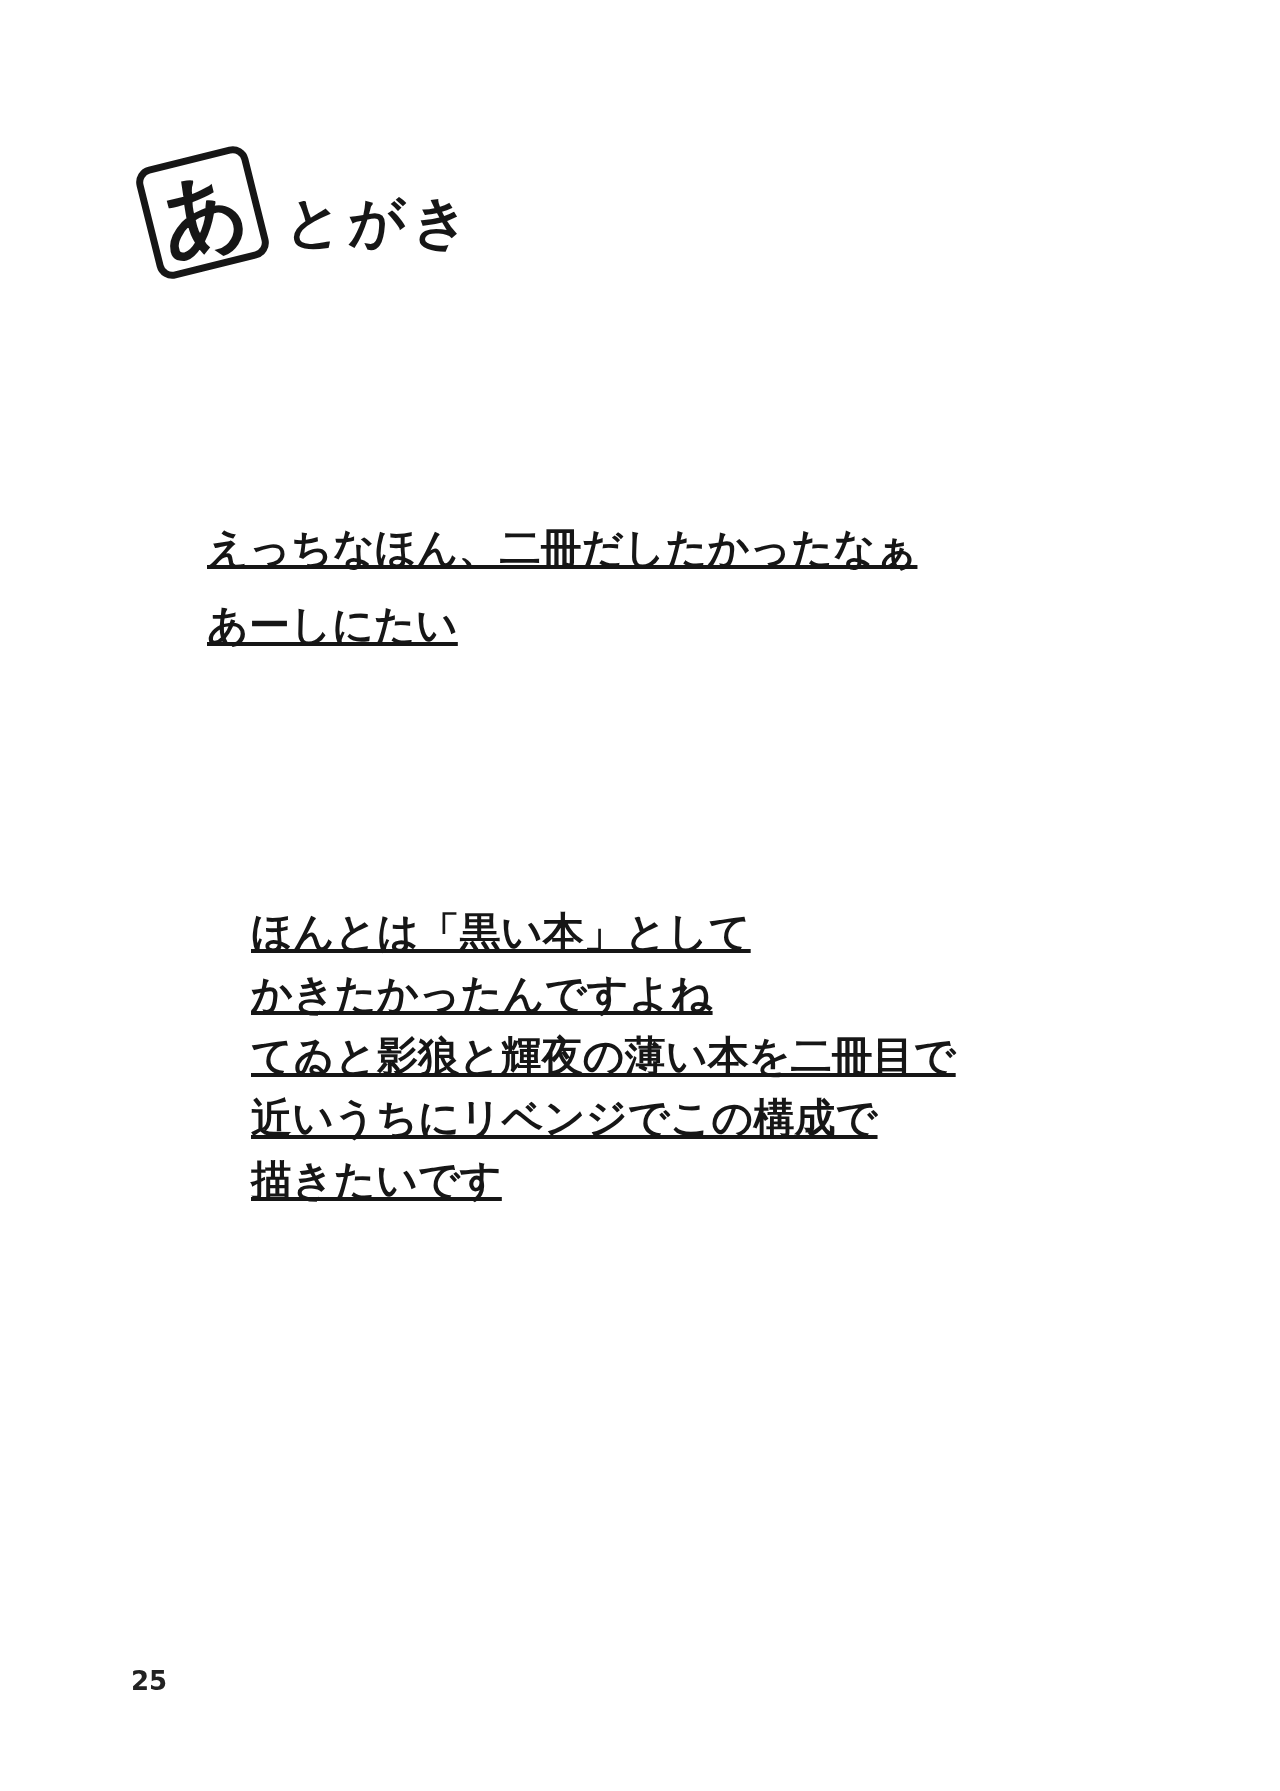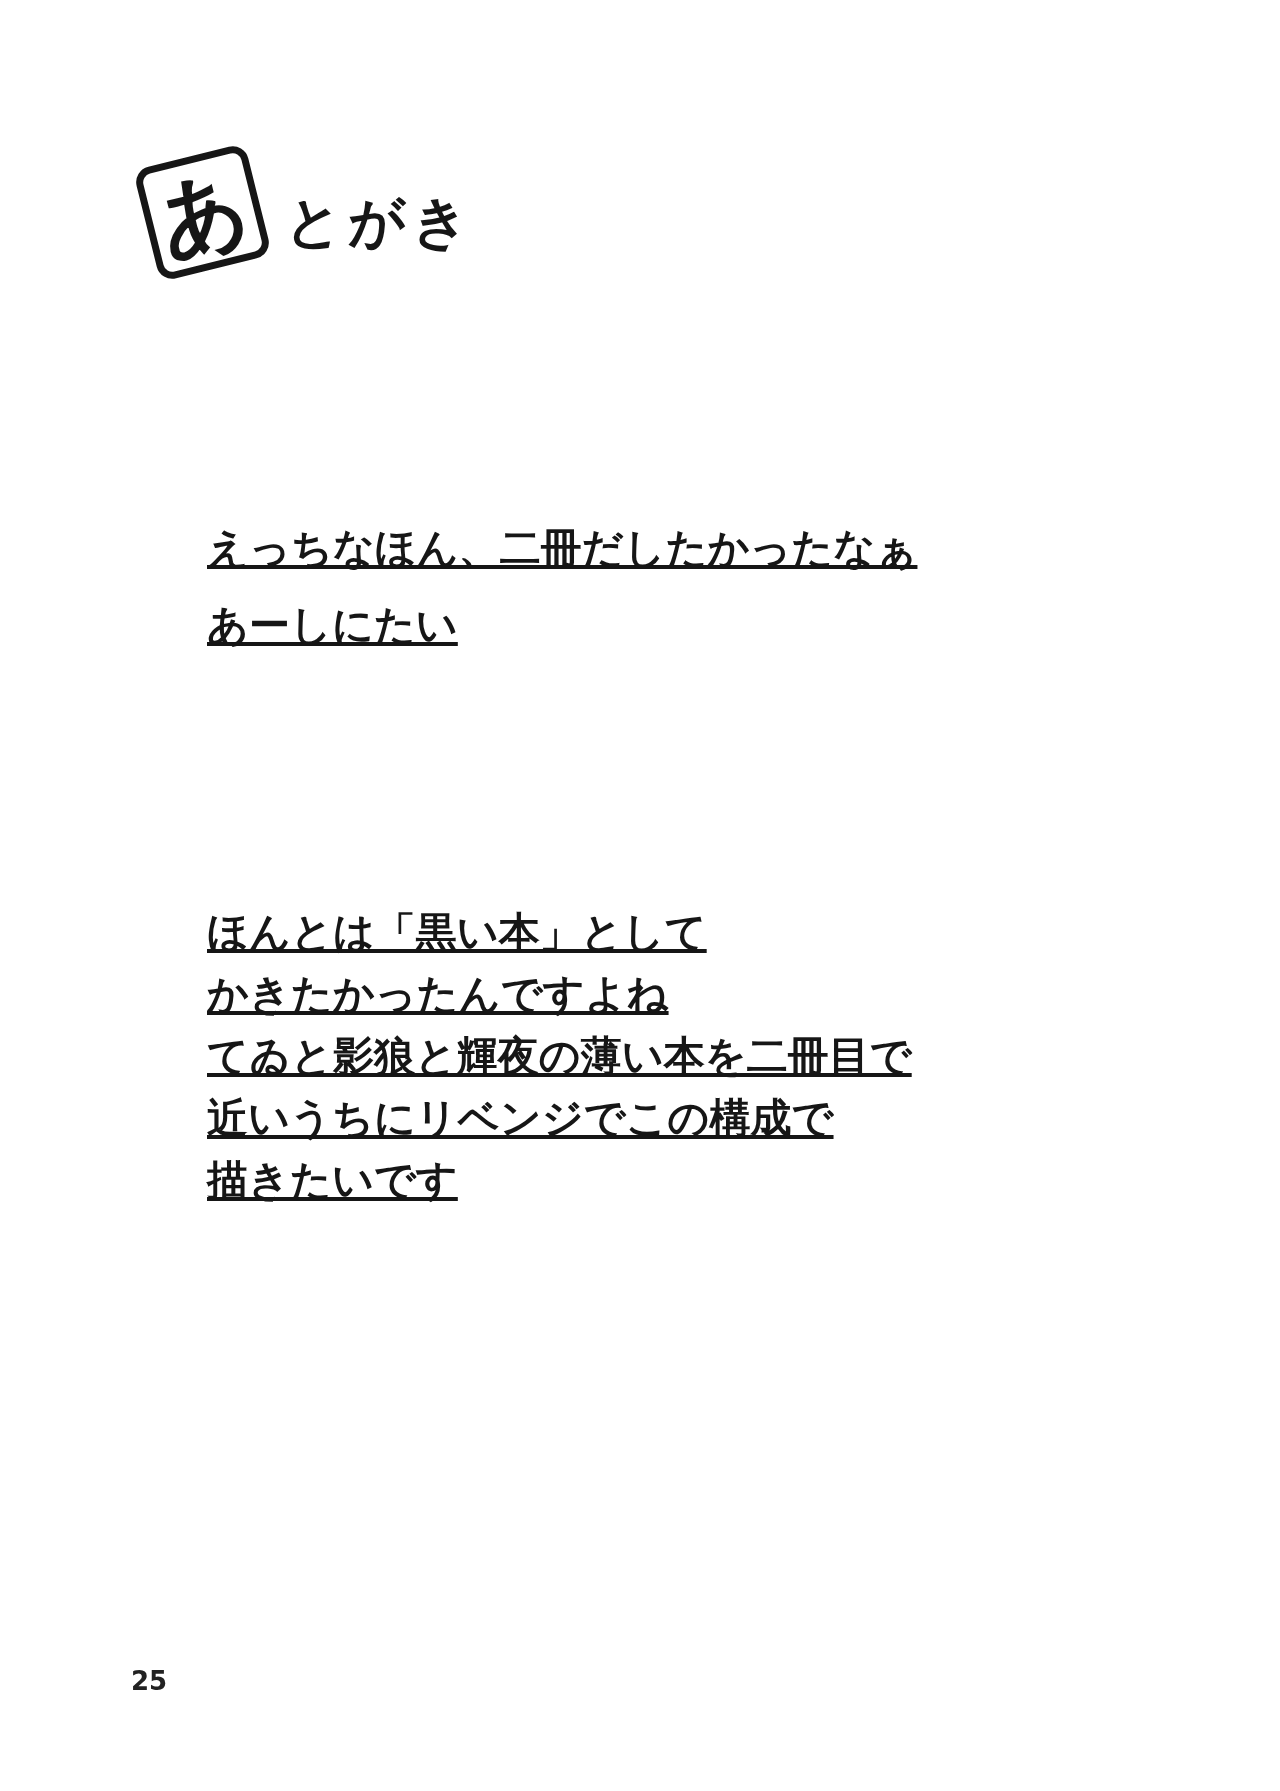--- a/index.html
+++ b/index.html
@@ -75,20 +75,21 @@
     top: 510px;
   }
   .block-1 p {
     line-height: 77px;
   }
   .block-2 {
     top: 901px;
   }
   .block-2 p {
     line-height: 62px;
+    margin-left: 44px;
   }
 
   
   .page-number {
     position: absolute;
     left: 131px;
     top: 1666px;
     font-size: 26px;
     font-weight: 700;
     line-height: 30px;

